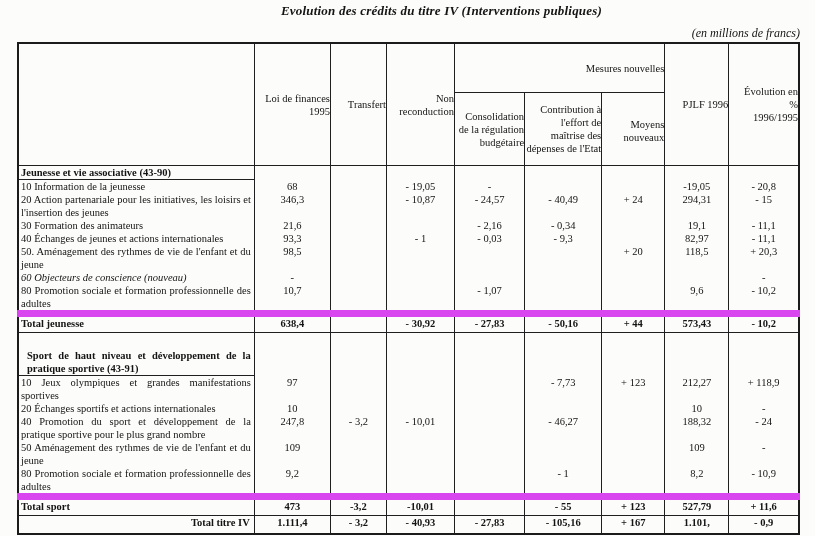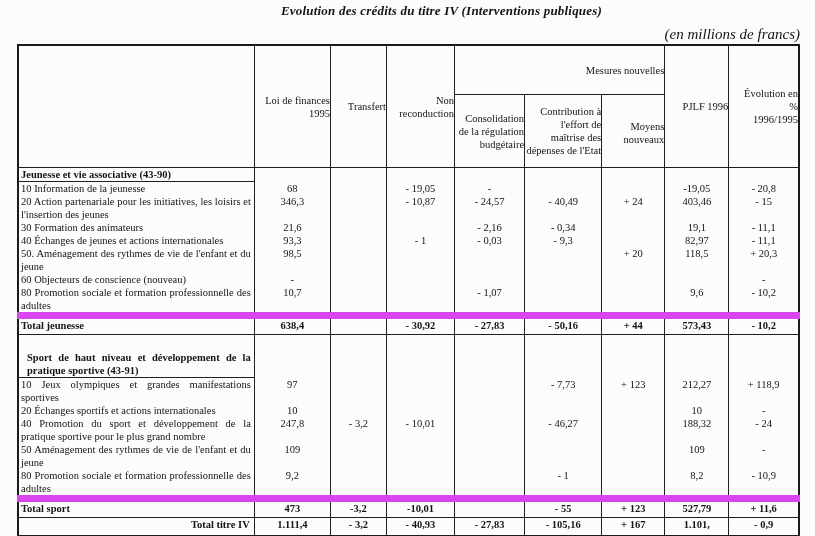--- a/index.html
+++ b/index.html
@@ -19,21 +19,21 @@
     font-size:13px;
     font-weight:bold;
     font-style:italic;
     letter-spacing:.2px;
   }
   .unit-note{
     width:783px;
     margin:7px 0 1px 17px;
     text-align:right;
     font-style:italic;
-    font-size:15px;
+    font-size:12px;
   }
   table.budget{
     border-collapse:collapse;
     table-layout:fixed;
     margin-left:17px;
     width:783px;
     border:2px solid #1b1b1b;
     font-size:10.5px;
     line-height:13px;
   }
@@ -59,21 +59,21 @@
   
   .budget td{border-top:none;border-bottom:none;vertical-align:top;}
   td.label{
     text-align:justify;
     padding:0 3px 0 2px;
   }
   td.num{text-align:center;}
   tr.section td.label{font-weight:bold;border-bottom:1px solid #1f1f1f;}
   tr.spaced td{height:42px;}
   tr.spaced td.label{vertical-align:bottom;padding-left:8px;}
-  tr.italic td.label{}
+  tr.italic td.label{font-style:italic;}
   tr.total td{
     font-weight:bold;
     border-top:7px solid #d946ef;
     border-bottom:1px solid #1f1f1f;
     height:15px;
   }
   tr.grand td{
     font-weight:bold;
     height:17px;
   }
@@ -149,21 +149,21 @@
           <td class="num col-evolution">- 20,8</td>
         </tr>
         <tr class="item">
           <td class="label">20 Action partenariale pour les initiatives, les loisirs et l'insertion des jeunes</td>
           <td class="num col-lf">346,3</td>
           <td class="num col-transfert"></td>
           <td class="num col-non_recond">- 10,87</td>
           <td class="num col-consolidation">- 24,57</td>
           <td class="num col-contribution">- 40,49</td>
           <td class="num col-moyens">+ 24</td>
-          <td class="num col-pjlf">403,46</td>
+          <td class="num col-pjlf">294,31</td>
           <td class="num col-evolution">- 15</td>
         </tr>
         <tr class="item">
           <td class="label">30 Formation des animateurs</td>
           <td class="num col-lf">21,6</td>
           <td class="num col-transfert"></td>
           <td class="num col-non_recond"></td>
           <td class="num col-consolidation">- 2,16</td>
           <td class="num col-contribution">- 0,34</td>
           <td class="num col-moyens"></td>

